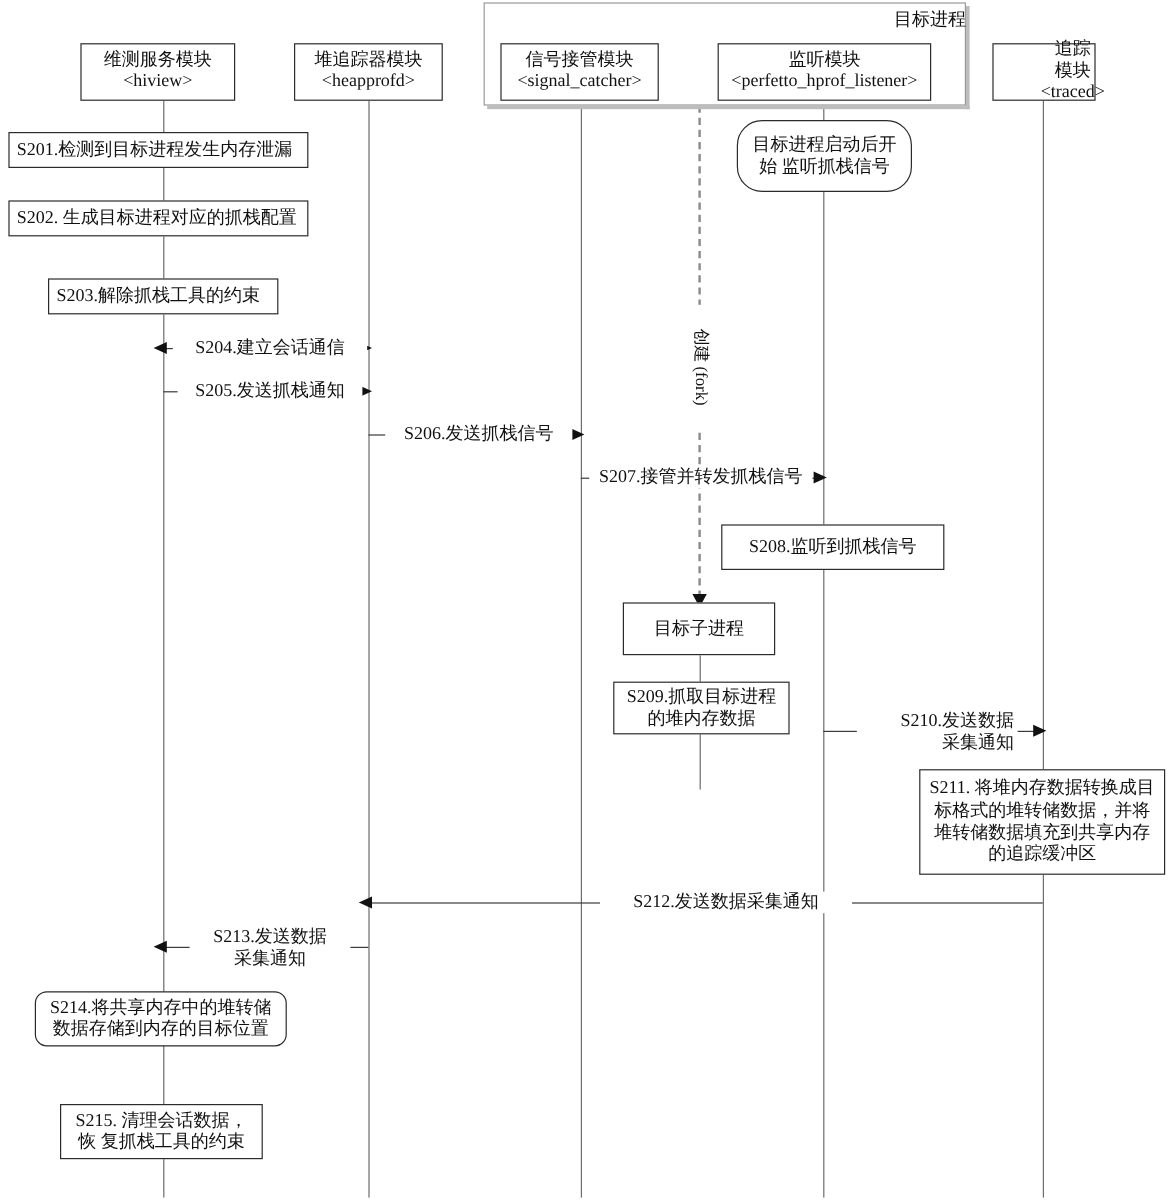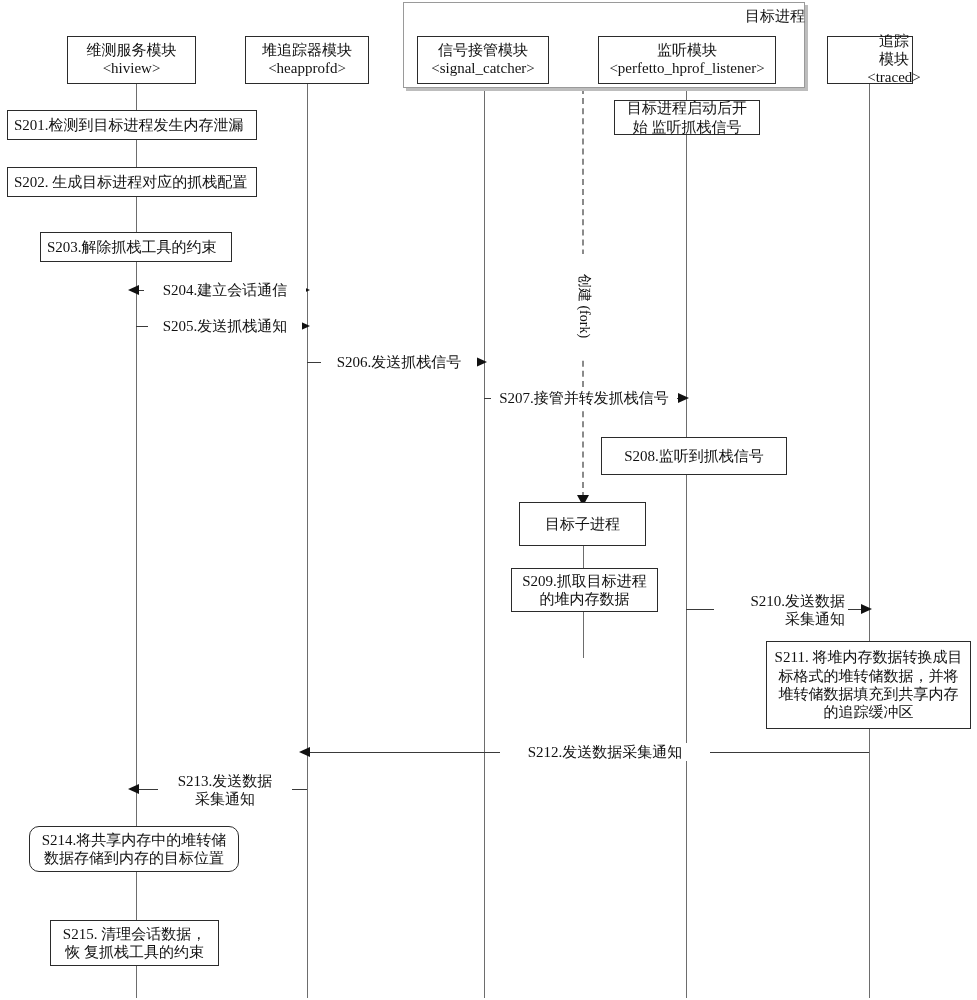--- a/index.html
+++ b/index.html
@@ -176,21 +176,21 @@
     <span>追踪模块</span>
     <span>&lt;traced&gt;</span>
   </div>
 
   <div class="note-box align-left" style="left:7px; top:110px; width:250px; height:30px;">S201.检测到目标进程发生内存泄漏</div>
 
   <div class="note-box align-left" style="left:7px; top:167px; width:250px; height:30px;">S202. 生成目标进程对应的抓栈配置</div>
 
   <div class="note-box align-left" style="left:40px; top:232px; width:192px; height:30px;">S203.解除抓栈工具的约束</div>
 
-  <div class="note-box" style="left:614px; top:100px; width:146px; height:35px;">目标进程启动后开始
+  <div class="note-box" style="left:614px; top:100px; width:146px; height:60px;border-radius:21px;">目标进程启动后开始
 监听抓栈信号</div>
 
   <div class="note-box" style="left:601px; top:437px; width:186px; height:38px;">S208.监听到抓栈信号</div>
 
   <div class="note-box" style="left:519px; top:502px; width:127px; height:44px;">目标子进程</div>
 
   <div class="note-box" style="left:511px; top:568px; width:147px; height:44px;">S209.抓取目标进程
 的堆内存数据</div>
 
   <div class="note-box" style="left:766px; top:641px; width:205px; height:88px;">S211. 将堆内存数据转换成目

